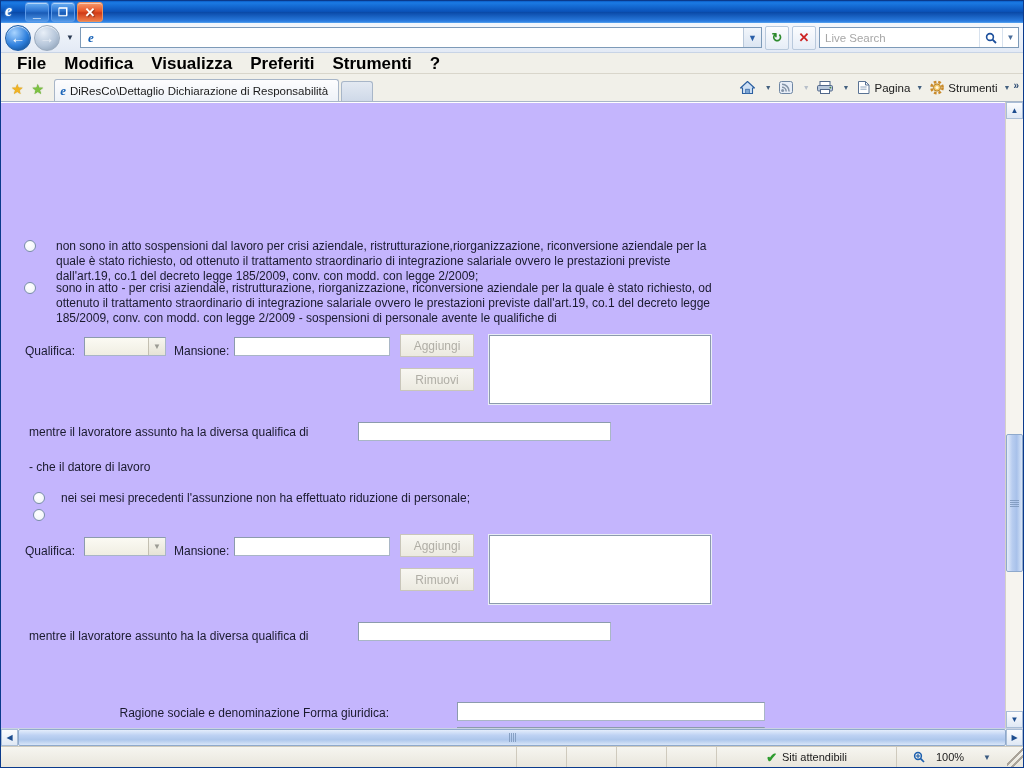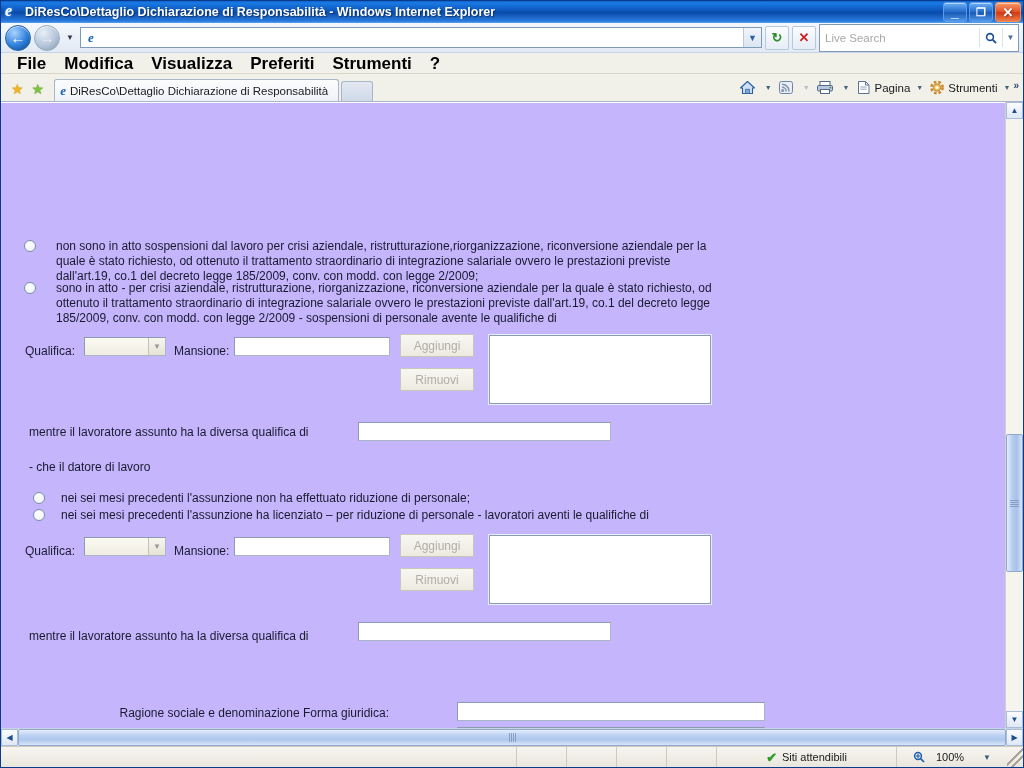--- a/index.html
+++ b/index.html
@@ -117,21 +117,21 @@
     color: #2b5fa8; font-size: 9px;
   }
   .tbtn {
     width: 22px; height: 22px; flex: none;
     border: 1px solid transparent;
     display: flex; align-items: center; justify-content: center;
     font-size: 13px; line-height: 1;
   }
   .tbtn.boxed { border-color: #b9c9dc; background: linear-gradient(to bottom,#fbfcfe,#e6edf7); border-radius:2px;}
   .searchwrap {
-    width: 200px; height: 28px; flex: none;
+    width: 200px; height: 21px; flex: none;
     background: #fff; border: 1px solid #7d9ab8;
     display: flex; align-items: center; box-sizing: border-box;
   }
   .searchwrap input {
     flex: 1; border: 0; outline: 0; height: 17px;
     font-size: 11.5px; padding-left: 5px; color: #333;
     font-family: "Liberation Sans", sans-serif; min-width: 0;
   }
   .searchwrap input::placeholder { color: #a7a7a7; }
   .search-go {
@@ -356,21 +356,20 @@
 </style>
 </head>
 <body>
 
 <div class="window">
 
   <div class="titlebar">
     <div class="title-icon">
       <span class="e">e</span>
     </div>
-    <div class="title-text">DiResCo\Dettaglio Dichiarazione di Responsabilità - Windows Internet Explorer</div>
     <div class="win-btns">
       <div class="win-btn min">
         <span class="g">_</span>
       </div>
       <div class="win-btn">
         <span class="g">❐</span>
       </div>
       <div class="win-btn close">
         <span class="g">✕</span>
       </div>
@@ -518,21 +517,20 @@
         <div class="abs ctext" style="left:28px; top:357px;">- che il datore di lavoro</div>
 
         <div class="abs" style="left:32px; top:387px;">
           <span class="radio"></span>
         </div>
         <div class="abs ctext" style="left:60px; top:388px;">nei sei mesi precedenti l'assunzione non ha effettuato riduzione di personale;</div>
 
         <div class="abs" style="left:32px; top:404px;">
           <span class="radio"></span>
         </div>
-        <div class="abs ctext" style="left:60px; top:405px;">nei sei mesi precedenti l'assunzione ha licenziato – per riduzione di personale - lavoratori aventi le qualifiche di</div>
 
         <div class="abs lbl" style="left:24px; top:441px;">Qualifica:</div>
         <div class="abs selbox" style="left:83px; top:434px;">
           <span class="selarrow">▼</span>
         </div>
         <div class="abs lbl" style="left:173px; top:441px;">Mansione:</div>
         <input class="abs txtbox" style="left: 233px; top: 434px; width: 156px;" type="text" value="">
         <div class="abs btn-dis" style="left:399px; top:431px;">Aggiungi</div>
         <div class="abs btn-dis" style="left:399px; top:465px;">Rimuovi</div>
         <div class="abs listbox" style="left:488px; top:432px; width:222px; height:69px;"></div>

